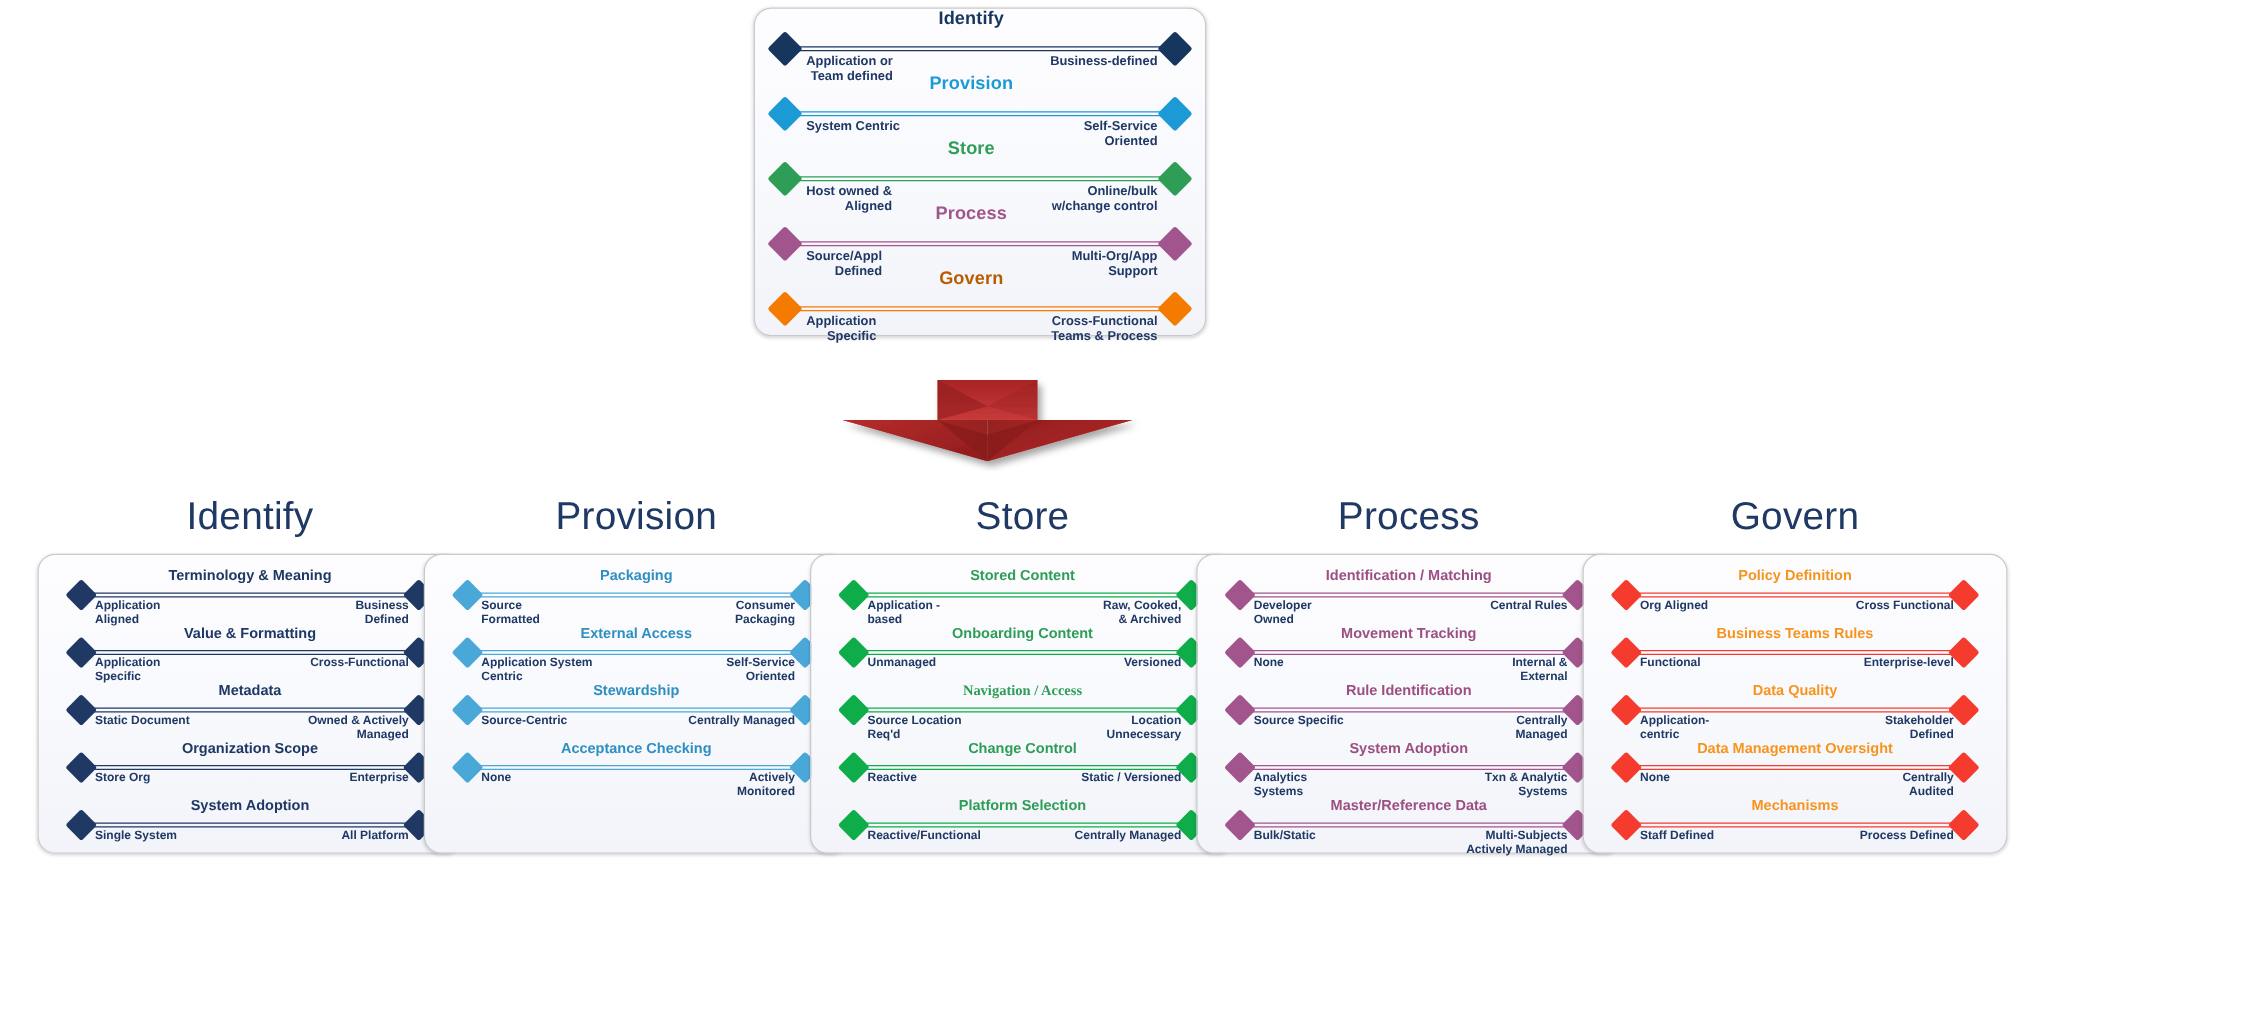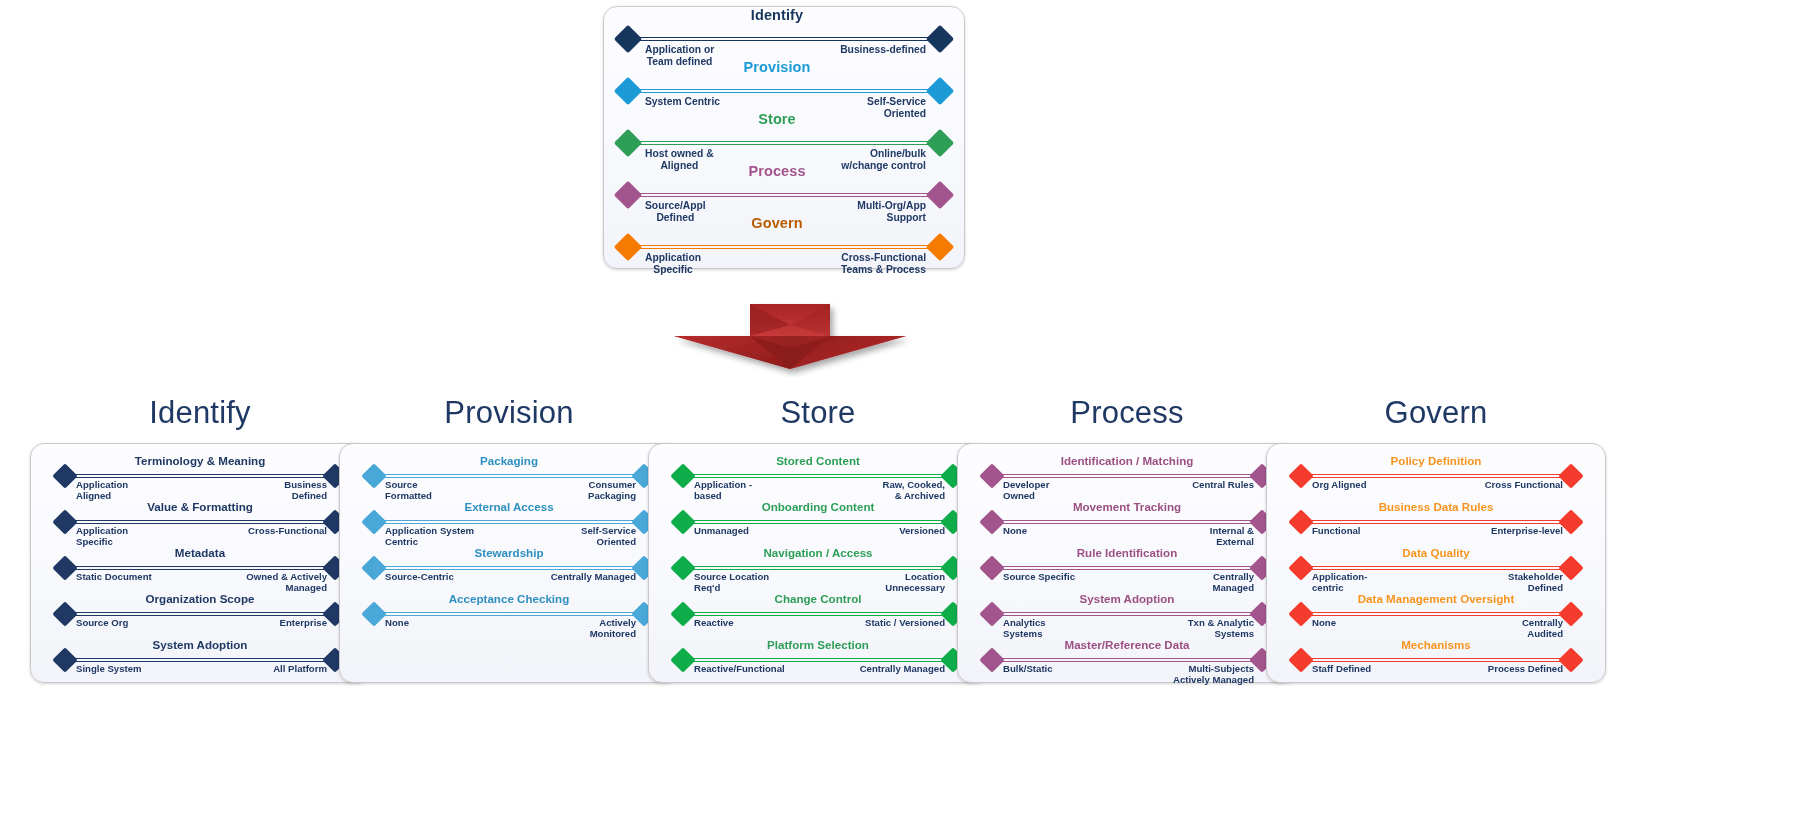--- a/index.html
+++ b/index.html
@@ -45,21 +45,21 @@
     position:absolute;top:-4.5px;width:20px;height:20px;
     transform:rotate(45deg);
     border-radius:2px;
   }
   .dia.l{left:-10px;}
   .dia.r{right:-10px;}
   .sum-lab{
     position:absolute;top:37px;
     font-size:10.3px;font-weight:bold;color:#1f3864;line-height:1.12;
   }
-  .sum-lab.l{left:41px;text-align:center;}
+  .sum-lab.l{left:41px;text-align:right;}
   .sum-lab.r{right:38px;text-align:right;}
 
   
   #flow-arrow{
     position:absolute;left:660px;top:295px;width:260px;height:82px;
   }
 
   
   .column{position:absolute;top:395px;width:340px;}
   .col-title{
@@ -228,21 +228,21 @@
           <div class="d-lab l">Static Document</div>
           <div class="d-lab r">Owned &amp; Actively<br>Managed</div>
         </div>
         <div class="d-row">
           <div class="d-title" style="color: rgb(31, 56, 100);">Organization Scope</div>
           <div class="d-bar">
             <div class="d-line" style="border-top-color: rgb(31, 56, 100); border-bottom-color: rgb(31, 56, 100);"></div>
             <div class="d-dia l" style="background: rgb(31, 56, 100);"></div>
             <div class="d-dia r" style="background: rgb(31, 56, 100);"></div>
           </div>
-          <div class="d-lab l">Source Org</div>
+          <div class="d-lab l">Store Org</div>
           <div class="d-lab r">Enterprise</div>
         </div>
         <div class="d-row">
           <div class="d-title" style="color: rgb(31, 56, 100);">System Adoption</div>
           <div class="d-bar">
             <div class="d-line" style="border-top-color: rgb(31, 56, 100); border-bottom-color: rgb(31, 56, 100);"></div>
             <div class="d-dia l" style="background: rgb(31, 56, 100);"></div>
             <div class="d-dia r" style="background: rgb(31, 56, 100);"></div>
           </div>
           <div class="d-lab l">Single System</div>
@@ -312,21 +312,21 @@
           <div class="d-title" style="color: rgb(46, 158, 87);">Onboarding Content</div>
           <div class="d-bar">
             <div class="d-line" style="border-top-color: rgb(15, 173, 74); border-bottom-color: rgb(15, 173, 74);"></div>
             <div class="d-dia l" style="background: rgb(15, 173, 74);"></div>
             <div class="d-dia r" style="background: rgb(15, 173, 74);"></div>
           </div>
           <div class="d-lab l">Unmanaged</div>
           <div class="d-lab r">Versioned</div>
         </div>
         <div class="d-row">
-          <div class="d-title" style="color: rgb(46, 158, 87);">Navigation / Access</div>
+          <div class="d-title" style="color: rgb(46, 158, 87); font-family: Liberation Serif, serif;">Navigation / Access</div>
           <div class="d-bar">
             <div class="d-line" style="border-top-color: rgb(15, 173, 74); border-bottom-color: rgb(15, 173, 74);"></div>
             <div class="d-dia l" style="background: rgb(15, 173, 74);"></div>
             <div class="d-dia r" style="background: rgb(15, 173, 74);"></div>
           </div>
           <div class="d-lab l">Source Location<br>Req'd</div>
           <div class="d-lab r">Location<br>Unnecessary</div>
         </div>
         <div class="d-row">
           <div class="d-title" style="color: rgb(46, 158, 87);">Change Control</div>
@@ -412,21 +412,21 @@
           <div class="d-title" style="color: rgb(247, 148, 30);">Policy Definition</div>
           <div class="d-bar">
             <div class="d-line" style="border-top-color: rgb(245, 59, 46); border-bottom-color: rgb(245, 59, 46);"></div>
             <div class="d-dia l" style="background: rgb(245, 59, 46);"></div>
             <div class="d-dia r" style="background: rgb(245, 59, 46);"></div>
           </div>
           <div class="d-lab l">Org Aligned</div>
           <div class="d-lab r">Cross Functional</div>
         </div>
         <div class="d-row">
-          <div class="d-title" style="color: rgb(247, 148, 30);">Business Data Rules</div>
+          <div class="d-title" style="color: rgb(247, 148, 30);">Business Teams Rules</div>
           <div class="d-bar">
             <div class="d-line" style="border-top-color: rgb(245, 59, 46); border-bottom-color: rgb(245, 59, 46);"></div>
             <div class="d-dia l" style="background: rgb(245, 59, 46);"></div>
             <div class="d-dia r" style="background: rgb(245, 59, 46);"></div>
           </div>
           <div class="d-lab l">Functional</div>
           <div class="d-lab r">Enterprise-level</div>
         </div>
         <div class="d-row">
           <div class="d-title" style="color: rgb(247, 148, 30);">Data Quality</div>

